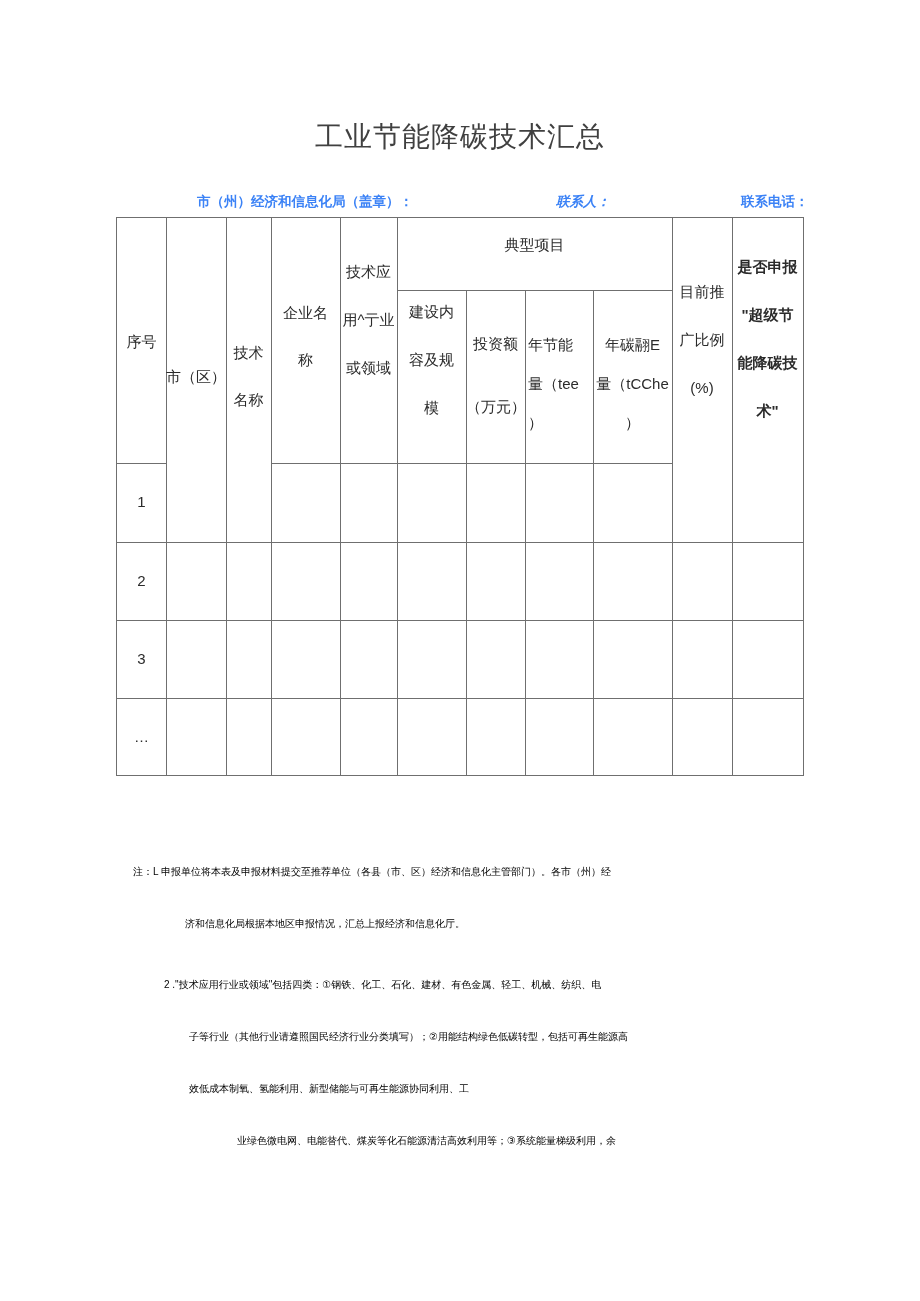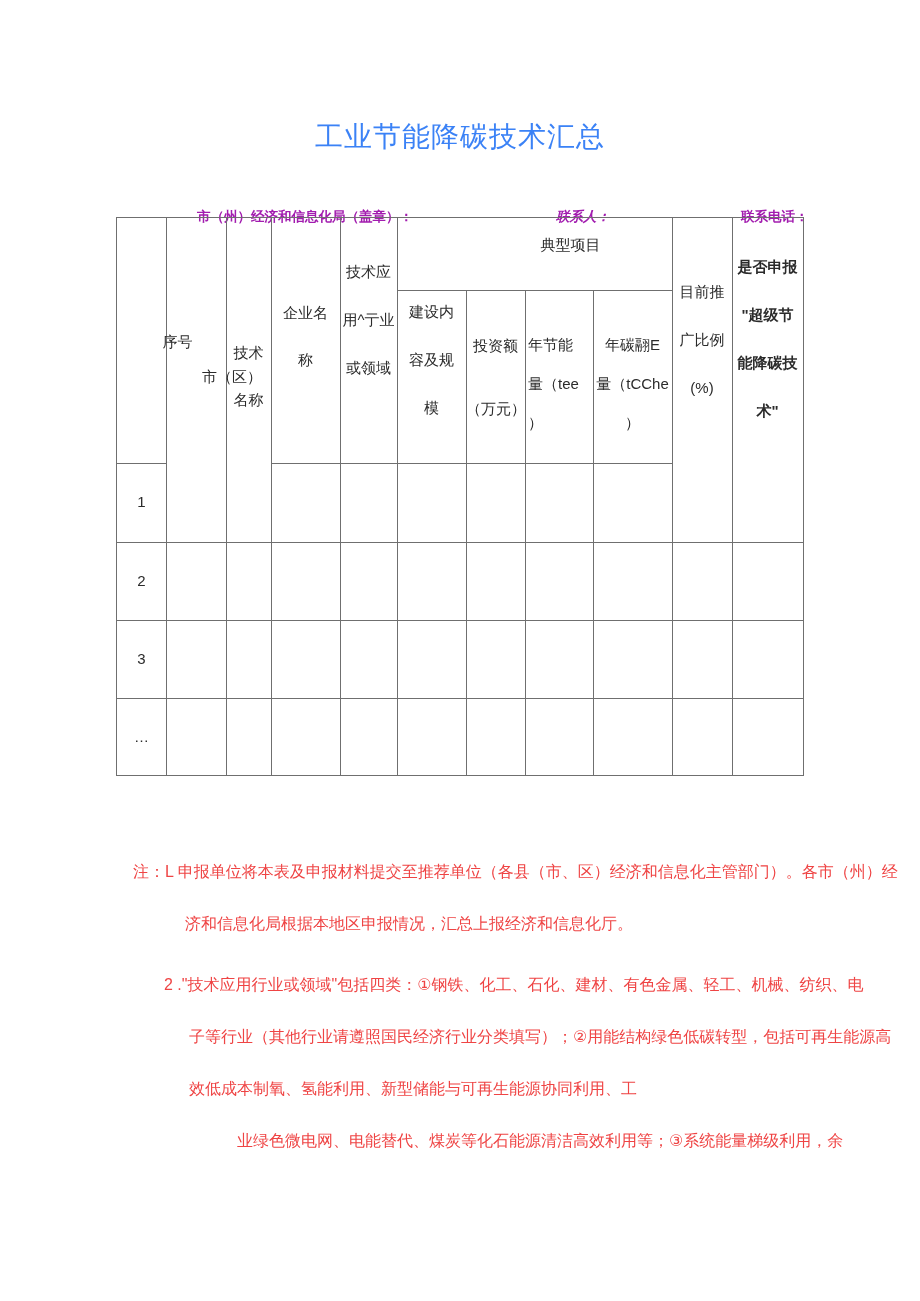--- a/index.html
+++ b/index.html
@@ -1,30 +1,30 @@
 <!DOCTYPE html>
 <html><head>
 <meta charset="utf-8">
 <style>
   html,body{margin:0;padding:0;background:#ffffff;}
   .page{position:relative;width:920px;height:1301px;background:#ffffff;overflow:hidden;
         font-family:"Liberation Sans","DejaVu Sans",sans-serif;color:#2b2b2b;}
   .title{position:absolute;top:118px;left:0;width:920px;text-align:center;
          font-family:"DejaVu Serif","Liberation Serif",serif;
-         font-size:28px;letter-spacing:1px;color:#3b82f6;white-space:nowrap;}
-  .caption{position:absolute;top:208px;font-size:13.5px;font-weight:600;color:#a21caf;white-space:nowrap;}
+         font-size:28px;letter-spacing:1px;color:#404040;white-space:nowrap;}
+  .caption{position:absolute;top:193px;font-size:13.5px;font-weight:600;color:#3b82f6;white-space:nowrap;}
   .tbl{position:absolute;left:116px;top:217px;width:688px;height:559px;
        border:1px solid #6f6f6f;box-sizing:border-box;}
   .vline{position:absolute;width:1px;background:#6f6f6f;}
   .hline{position:absolute;height:1px;background:#6f6f6f;}
   .hdr{position:absolute;text-align:center;font-size:15px;color:#2b2b2b;line-height:47px;}
   .hdr div{white-space:nowrap;}
-  .single{line-height:18px;padding-left:36px;}
+  .single{line-height:18px;}
   .rownum{position:absolute;left:0;width:49px;text-align:center;font-size:15px;line-height:18px;color:#2b2b2b;}
-  .note{position:absolute;font-size:16px;line-height:20px;color:#ef4444;white-space:nowrap;}
+  .note{position:absolute;font-size:10px;line-height:20px;color:#000000;white-space:nowrap;}
 </style>
 </head>
 <body>
 
 <div class="page">
 
   <div class="title">工业节能降碳技术汇总</div>
 
   <div class="caption" style="left:197px;">市（州）经济和信息化局（盖章）：</div>
   <div class="caption" style="left:556px;font-style:italic;">联系人：</div>
@@ -77,21 +77,21 @@
     <div class="hdr single" style="left:280px;top:18px;width:275px;">
       <div>典型项目</div>
     </div>
 
     <div class="hdr" style="left:280px;top:70px;width:69px;line-height:48px;">
       <div>建设内</div>
       <div>容及规</div>
       <div>模</div>
     </div>
 
-    <div class="hdr" style="left:349px;top:96px;width:59px;line-height:63px;">
+    <div class="hdr" style="left:349px;top:96px;width:59px;line-height:63px;font-family:Liberation Mono, monospace;">
       <div>投资额</div>
       <div>（万元）</div>
     </div>
 
     <div class="hdr" style="left:408px;top:107px;width:65px;line-height:39px;text-align:left;padding-left:3px;">
       <div>年节能</div>
       <div>量（tee</div>
       <div>）</div>
     </div>
 

